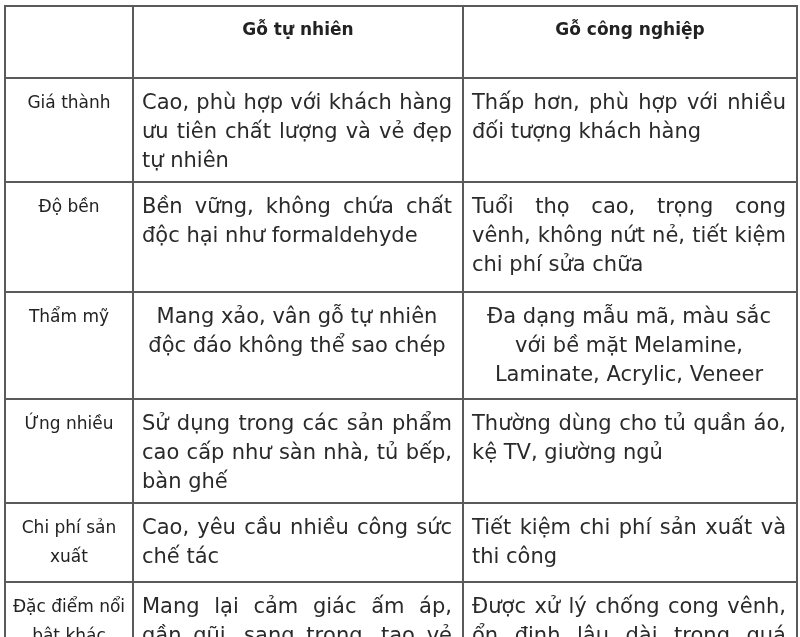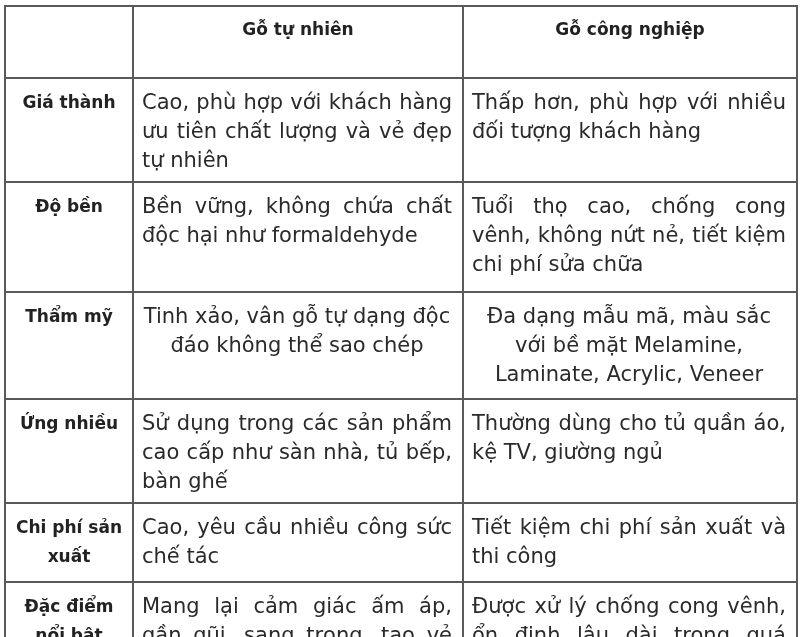--- a/index.html
+++ b/index.html
@@ -34,21 +34,21 @@
 
   .hdr th {
     height: 46px;
     font-weight: bold;
     font-size: 17px;
     text-align: center;
     vertical-align: middle;
     color: #222;
   }
   .label {
-    font-weight: bold;
+    font-weight: normal;
     font-size: 17px;
     text-align: center;
     line-height: 29px;
     padding: 9px 4px 6px 4px !important;
     color: #222;
   }
   .cell {
     font-size: 21px;
     line-height: 29px;
     text-align: justify;
@@ -80,25 +80,25 @@
   </thead>
   <tbody>
     <tr class="r1">
       <td class="label">Giá thành</td>
       <td class="cell">Cao, phù hợp với khách hàng ưu tiên chất lượng và vẻ đẹp tự nhiên</td>
       <td class="cell">Thấp hơn, phù hợp với nhiều đối tượng khách hàng</td>
     </tr>
     <tr class="r2">
       <td class="label">Độ bền</td>
       <td class="cell">Bền vững, không chứa chất độc hại như formaldehyde</td>
-      <td class="cell">Tuổi thọ cao, chống cong vênh, không nứt nẻ, tiết kiệm chi phí sửa chữa</td>
+      <td class="cell">Tuổi thọ cao, trọng cong vênh, không nứt nẻ, tiết kiệm chi phí sửa chữa</td>
     </tr>
     <tr class="r3">
       <td class="label">Thẩm mỹ</td>
-      <td class="cell">Tinh xảo, vân gỗ tự dạng độc đáo không thể sao chép</td>
+      <td class="cell">Mang xảo, vân gỗ tự nhiên độc đáo không thể sao chép</td>
       <td class="cell">Đa dạng mẫu mã, màu sắc với bề mặt Melamine, Laminate, Acrylic, Veneer</td>
     </tr>
     <tr class="r4">
       <td class="label">Ứng nhiều</td>
       <td class="cell">Sử dụng trong các sản phẩm cao cấp như sàn nhà, tủ bếp, bàn ghế</td>
       <td class="cell">Thường dùng cho tủ quần áo, kệ TV, giường ngủ</td>
     </tr>
     <tr class="r5">
       <td class="label">Chi phí sản xuất</td>
       <td class="cell">Cao, yêu cầu nhiều công sức chế tác</td>

